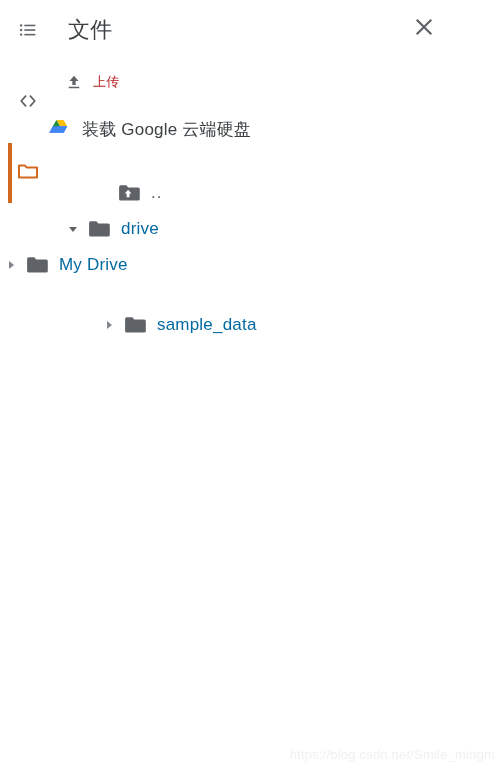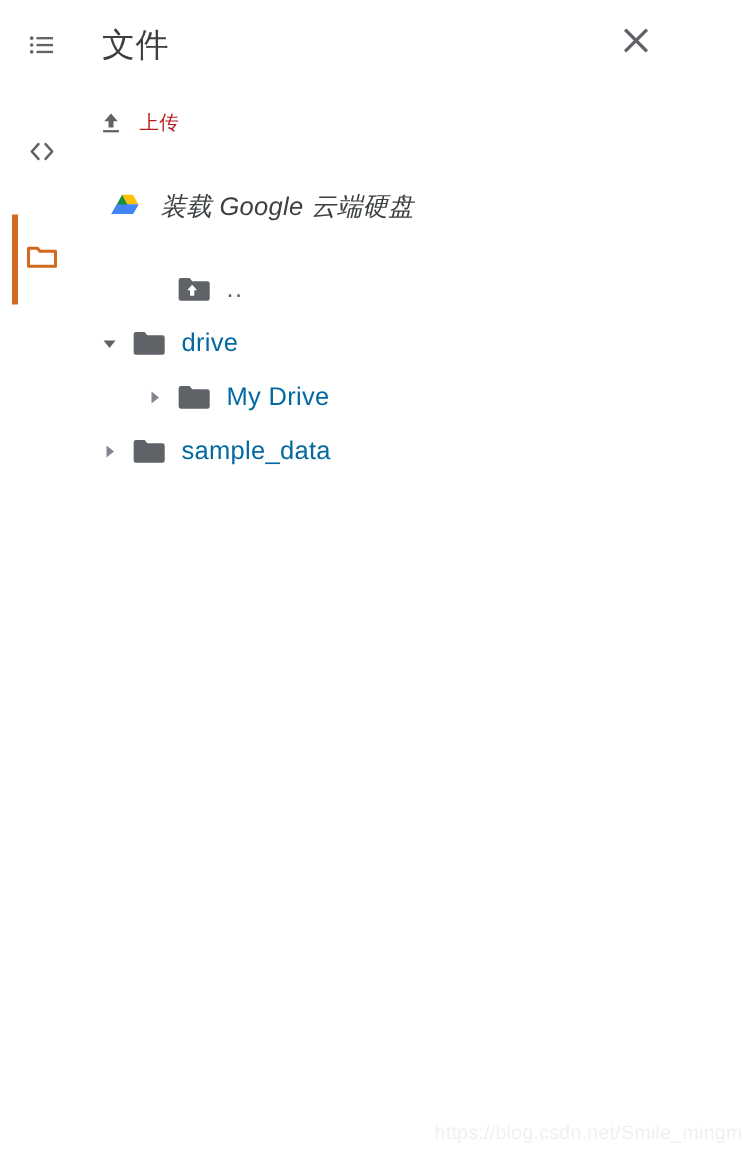--- a/index.html
+++ b/index.html
@@ -113,28 +113,27 @@
   .tool-btn .tb-label {
     font-size: 13px;
     line-height: 20px;
     color: #b91c1c;
     letter-spacing: 0.2px;
   }
 
   
   .mount-row {
     position: absolute;
-    left: 74px;
+    left: 49px;
     top: 119px;
     height: 30px;
     display: flex;
-    align-items: flex-end;
-    cursor: pointer;
-    white-space: nowrap;
-    font-style: italic;
+    align-items: flex-start;
+    cursor: pointer;
+    white-space: nowrap;
   }
   .mount-row .gd-logo {
     width: 22px;
     height: 20px;
     margin-right: 11px;
     flex: 0 0 auto;
   }
   .mount-row .mount-label {
     font-size: 17px;
     line-height: 22px;
@@ -295,34 +294,34 @@
           <path d="M2 4 L10 4 L6 9 Z" fill="#5f6368"></path>
         </svg>
       </span>
       <span class="node-icon">
         <svg width="22" height="18" viewBox="0 0 24 20">
           <path d="M1 3.2 a1.8 1.8 0 0 1 1.8 -1.8 h6.3 l2 2.4 h11.1 a1.8 1.8 0 0 1 1.8 1.8 v11 a1.8 1.8 0 0 1 -1.8 1.8 h-19.4 a1.8 1.8 0 0 1 -1.8 -1.8 z" fill="#5f6368"></path>
         </svg>
       </span>
       <span class="node-label">drive</span>
     </div>
-    <div class="tree-row" style="padding-left: 92px;">
+    <div class="tree-row" style="">
       <span class="twisty">
         <svg width="12" height="12" viewBox="0 0 12 12">
           <path d="M4 2 L9 6 L4 10 Z" fill="#80868b"></path>
         </svg>
       </span>
       <span class="node-icon">
         <svg width="22" height="18" viewBox="0 0 24 20">
           <path d="M1 3.2 a1.8 1.8 0 0 1 1.8 -1.8 h6.3 l2 2.4 h11.1 a1.8 1.8 0 0 1 1.8 1.8 v11 a1.8 1.8 0 0 1 -1.8 1.8 h-19.4 a1.8 1.8 0 0 1 -1.8 -1.8 z" fill="#5f6368"></path>
         </svg>
       </span>
       <span class="node-label">My Drive</span>
     </div>
-    <div class="tree-row" style="padding-left: 62px;">
+    <div class="tree-row" style="padding-left: 98px; margin-top: 24px;">
       <span class="twisty">
         <svg width="12" height="12" viewBox="0 0 12 12">
           <path d="M4 2 L9 6 L4 10 Z" fill="#80868b"></path>
         </svg>
       </span>
       <span class="node-icon">
         <svg width="22" height="18" viewBox="0 0 24 20">
           <path d="M1 3.2 a1.8 1.8 0 0 1 1.8 -1.8 h6.3 l2 2.4 h11.1 a1.8 1.8 0 0 1 1.8 1.8 v11 a1.8 1.8 0 0 1 -1.8 1.8 h-19.4 a1.8 1.8 0 0 1 -1.8 -1.8 z" fill="#5f6368"></path>
         </svg>
       </span>

